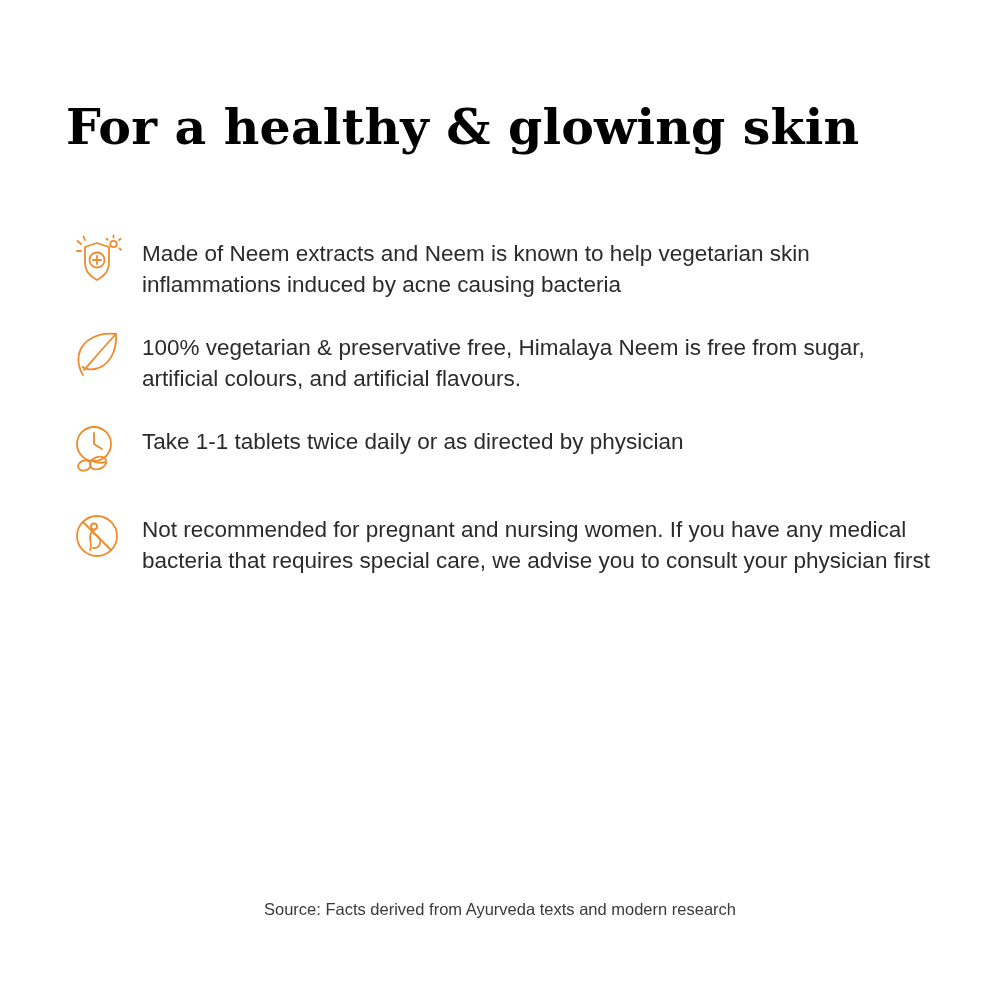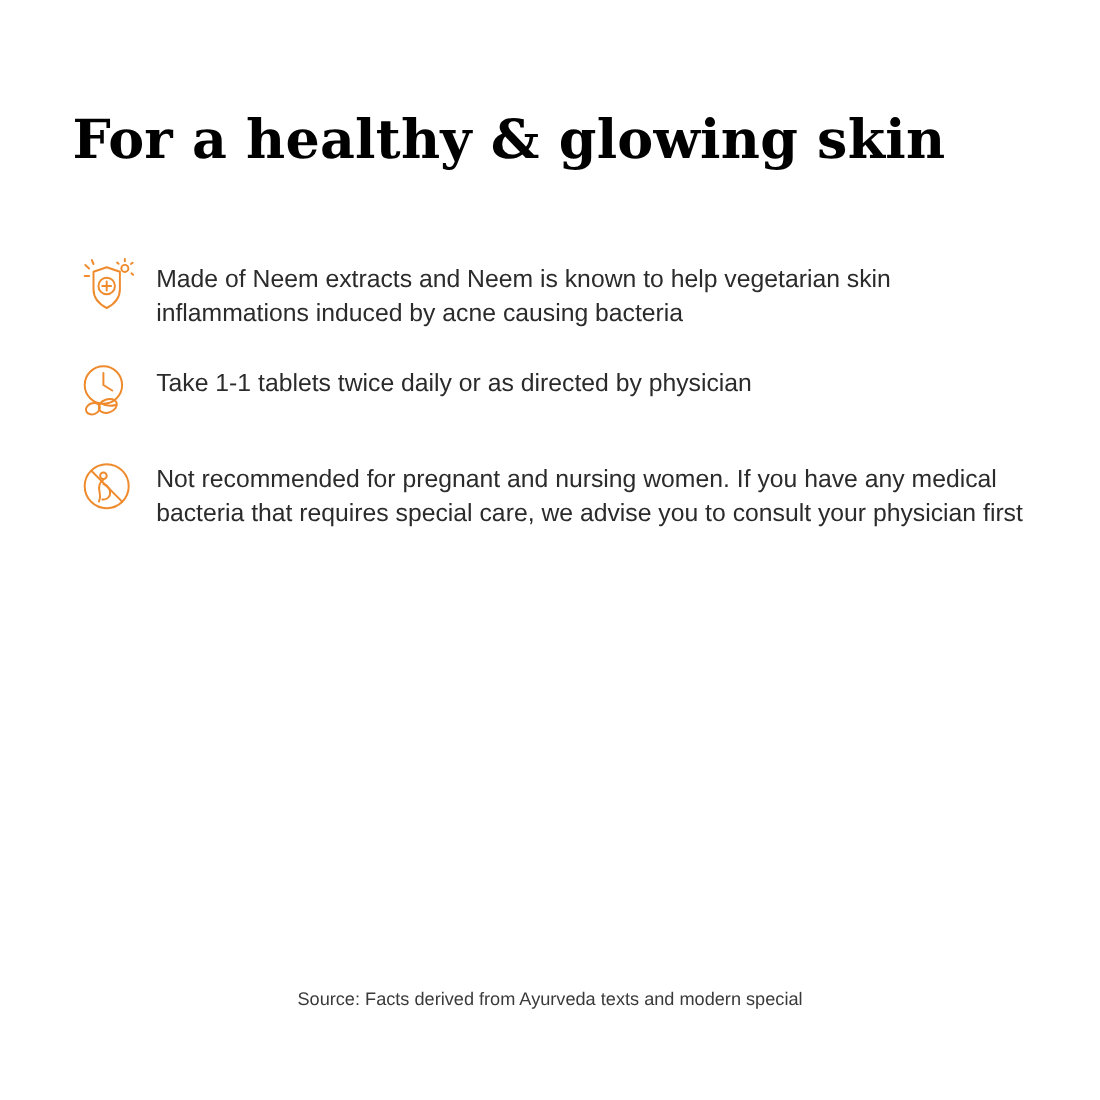--- a/index.html
+++ b/index.html
@@ -95,20 +95,30 @@
           <path d="M9 17 L5 17"></path>
           <path d="M13 6 L11.5 2.5"></path>
           <circle cx="41.5" cy="10" r="3.2"></circle>
           <path d="M41.5 3.5 L41.5 1.5 M47 6 L48.6 4.8 M47.5 14.5 L49 15.8 M35.8 5.8 L34.5 4.6"></path>
         </svg>
       </div>
       <div class="feature-text">Made of Neem extracts and Neem is known to help vegetarian skin inflammations induced by acne causing bacteria</div>
     </div>
 
 
+    <div class="feature">
+      <div class="feature-icon">
+        <svg width="50" height="52" viewBox="0 0 50 52" fill="none" stroke="#ef8b2c" stroke-width="1.8" stroke-linecap="round" stroke-linejoin="round">
+          <path d="M44 6 C26 4 10 12 7 26 C4.5 38 11 47 11 47"></path>
+          <path d="M44 6 C45 24 37 38 23 41 C15 42.6 10.5 39 10.5 39"></path>
+          <path d="M12 42 C20 33 31 20 44 6"></path>
+        </svg>
+      </div>
+      <div class="feature-text">100% vegetarian &amp; preservative free, Himalaya Neem is free from sugar, artificial colours, and artificial flavours.</div>
+    </div>
 
     <div class="feature">
       <div class="feature-icon">
         <svg width="50" height="52" viewBox="0 0 50 52" fill="none" stroke="#ef8b2c" stroke-width="1.8" stroke-linecap="round" stroke-linejoin="round">
           <circle cx="22" cy="22" r="17"></circle>
           <path d="M22 11 L22 22 L30 27"></path>
           <ellipse cx="26" cy="41" rx="8.5" ry="6" transform="rotate(-20 26 41)"></ellipse>
           <path d="M19.5 38.2 C23 40.5 28.5 41.6 33 40.2"></path>
           <ellipse cx="12.5" cy="43.5" rx="6.5" ry="5" transform="rotate(-20 12.5 43.5)"></ellipse>
         </svg>
@@ -124,15 +134,15 @@
           <circle cx="22" cy="16.5" r="3"></circle>
           <path d="M22 20 C18.5 22.5 17.5 27 18.5 31 C19.5 35 19 37.5 18 40"></path>
           <path d="M22 24 C26.5 25.5 29 29.5 28 33.5 C27.2 36.8 24 38.5 21 38"></path>
         </svg>
       </div>
       <div class="feature-text">Not recommended for pregnant and nursing women. If you have any medical bacteria that requires special care, we advise you to consult your physician first</div>
     </div>
 
   </div>
 
-  <div class="source">Source: Facts derived from Ayurveda texts and modern special</div>
+  <div class="source">Source: Facts derived from Ayurveda texts and modern research</div>
 
 </div>
 
 </body></html>

